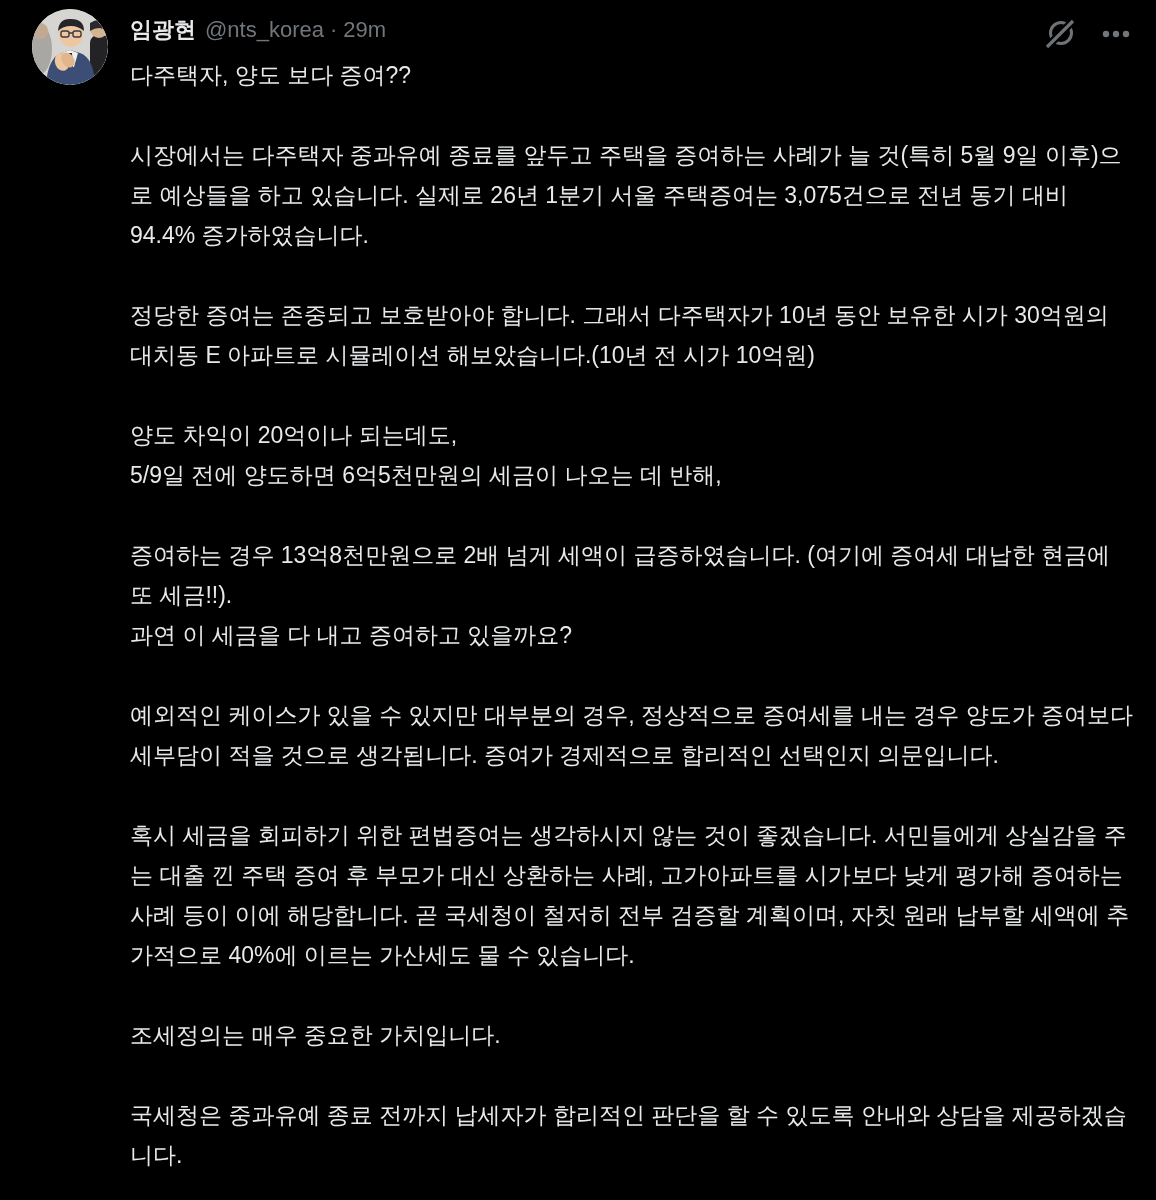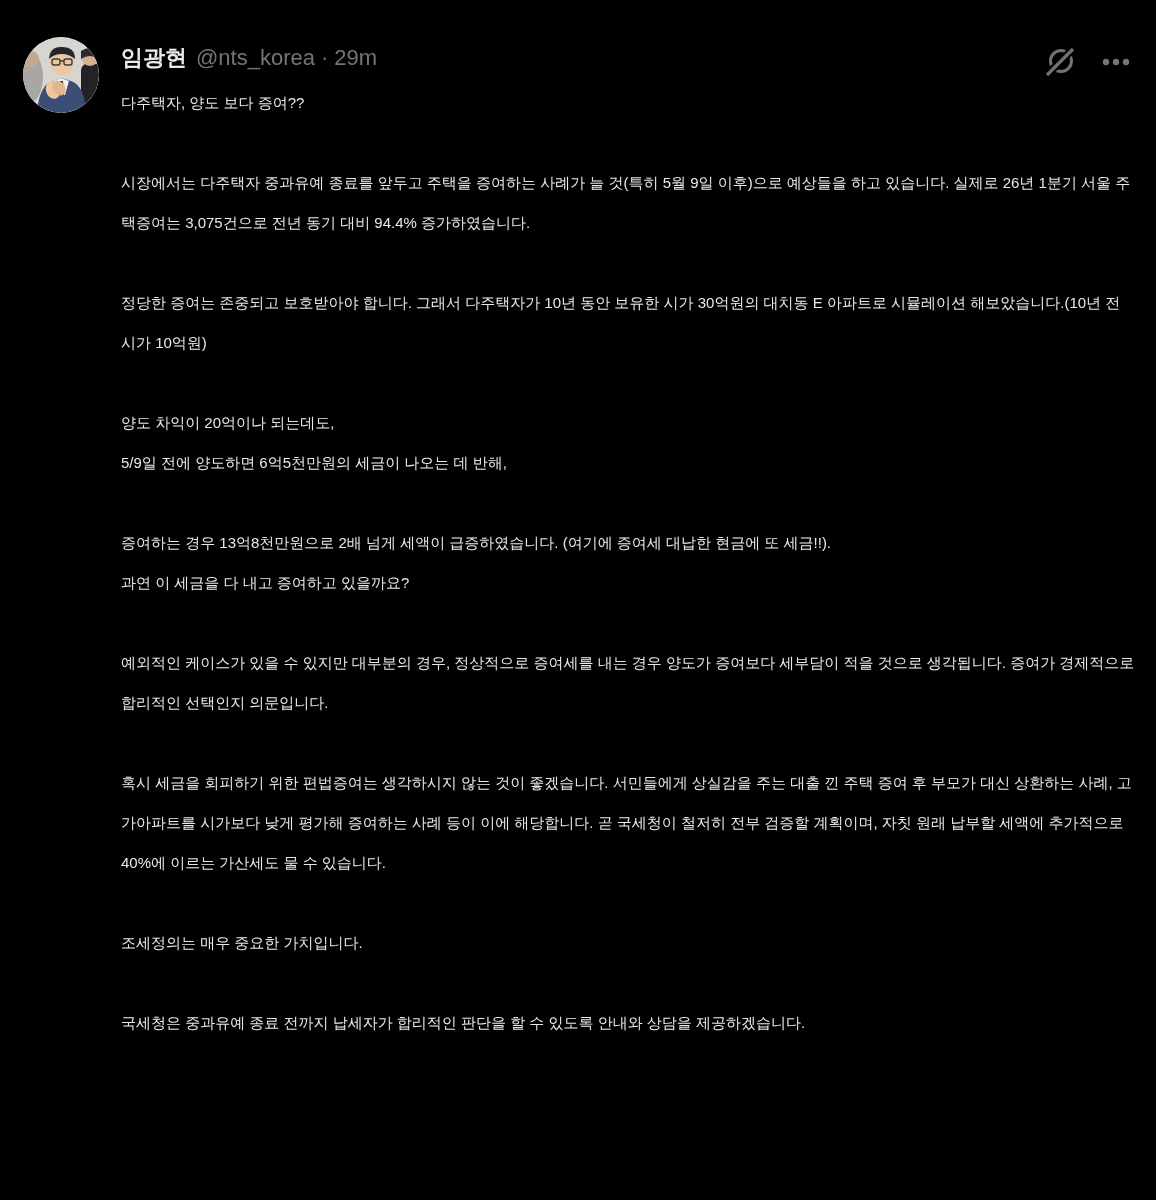--- a/index.html
+++ b/index.html
@@ -11,24 +11,23 @@
   .page {
     position: relative;
     width: 1156px;
     height: 1200px;
     background: #000000;
     overflow: hidden;
   }
   .tweet {
     display: flex;
     align-items: flex-start;
-    padding: 9px 20px 0 23px;
+    padding: 9px 20px 0 32px;
     box-sizing: border-box;
     width: 100%;
-    margin-top: 28px;
   }
   .avatar-col {
     flex: none;
     width: 76px;
     margin-right: 22px;
   }
   .avatar {
     width: 76px;
     height: 76px;
     border-radius: 50%;
@@ -83,21 +82,21 @@
     padding: 0;
     margin: 0;
     cursor: pointer;
     display: flex;
     align-items: center;
     justify-content: center;
   }
   .tweet-text {
     margin-top: 4px;
     color: #e7e9ea;
-    font-size: 15px;
+    font-size: 23px;
     line-height: 40px;
     white-space: pre-line;
     word-break: normal;
     overflow-wrap: break-word;
   }
 </style>
 </head>
 <body>
 
 <div class="page">

